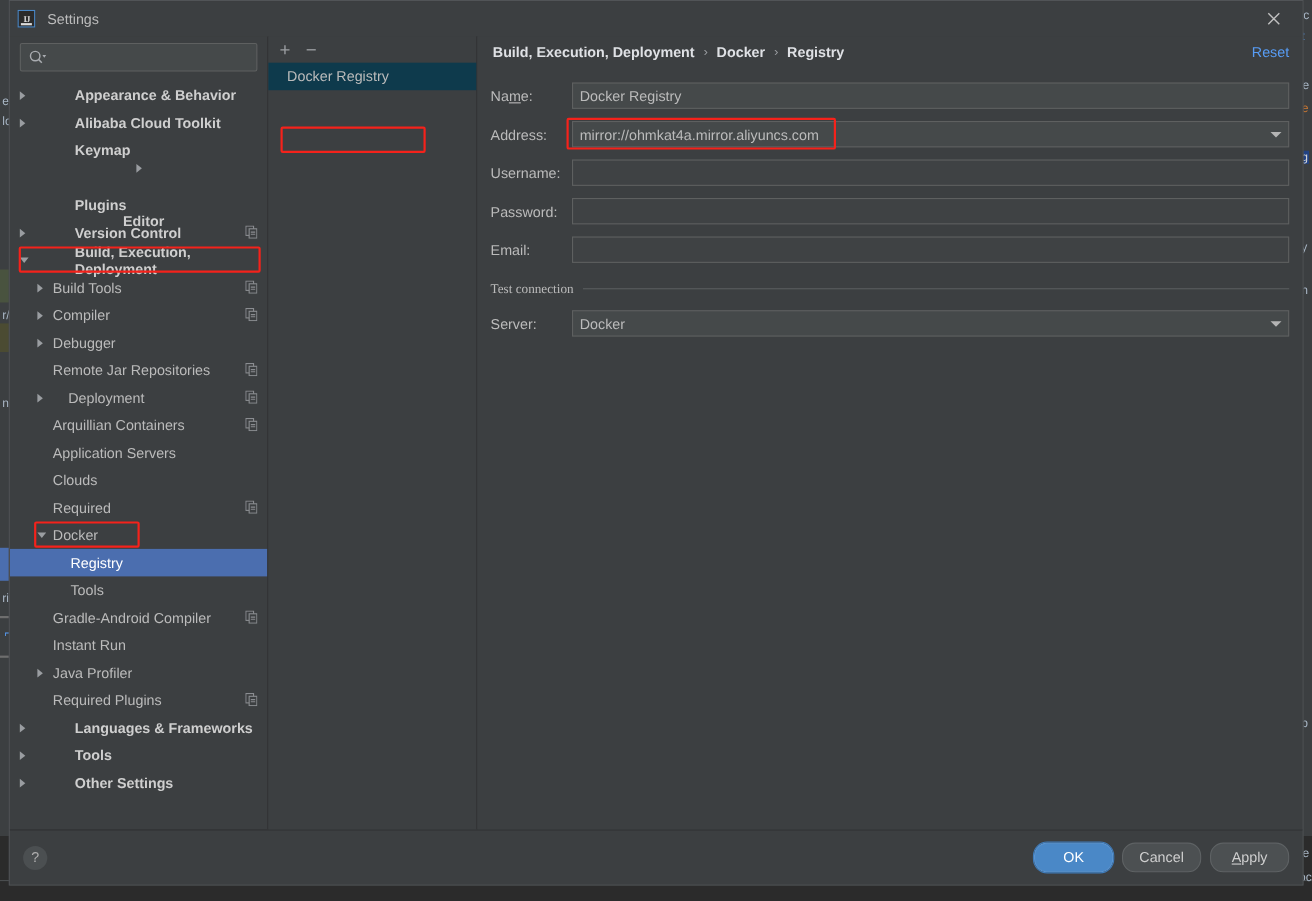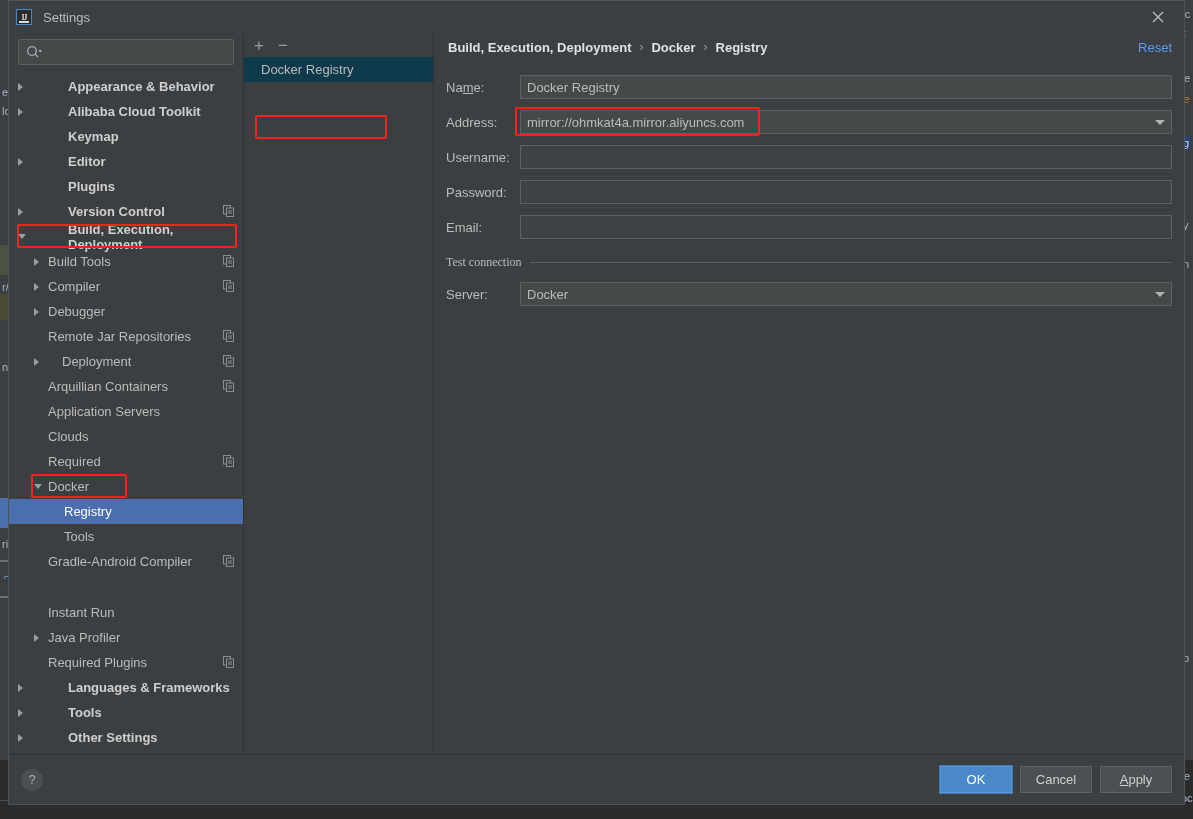--- a/index.html
+++ b/index.html
@@ -107,21 +107,21 @@
   #footer { height: 50px; background: #3c3f41; border-top: 1px solid #2f3133; display: flex; align-items: center; padding: 0 12px; flex: none; }
   #help-btn {
     width: 22px; height: 22px; border-radius: 50%; background: #4b4f51;
     display: flex; align-items: center; justify-content: center;
     font-size: 13px; color: #b0b0b0; cursor: default;
   }
   #btn-group { margin-left: auto; display: flex; gap: 8px; }
   .dlg-btn {
     min-width: 72px; height: 27px; padding: 0 12px; font-size: 13px;
     border: 1px solid #5e6264; background: #4c5052; color: #cfcfcf;
-    border-radius: 0; display: flex; align-items: center; justify-content: center; cursor: default;
+    border-radius: 12px; display: flex; align-items: center; justify-content: center; cursor: default;
   }
   .dlg-btn.primary { background: #4a88c7; border-color: #5a94d0; color: #ffffff; outline: 1px solid #3f7cbb; }
   .dlg-btn u { text-decoration: underline; }
 </style>
 </head>
 <body>
 
 <div id="ide-bg">
   <div class="bg-strip-left"></div>
   <div class="bg-strip-right"></div>
@@ -190,21 +190,21 @@
           <div class="tree-row bold" style="padding-left: 9px;">
             <span class="arrow-slot">
               <i class="arrow"></i>
             </span>
             <span>Alibaba Cloud Toolkit</span>
           </div>
           <div class="tree-row bold" style="padding-left: 9px;">
             <span class="arrow-slot"></span>
             <span>Keymap</span>
           </div>
-          <div class="tree-row bold" style="padding-left: 9px;">
+          <div class="tree-row bold" style="padding-left: 9px; flex-direction: column;">
             <span class="arrow-slot">
               <i class="arrow"></i>
             </span>
             <span>Editor</span>
           </div>
           <div class="tree-row bold" style="padding-left: 9px;">
             <span class="arrow-slot"></span>
             <span>Plugins</span>
           </div>
           <div class="tree-row bold" style="padding-left: 9px;">
@@ -316,21 +316,21 @@
           </div>
           <div class="tree-row" style="padding-left: 25px;">
             <span class="arrow-slot"></span>
             <span>Gradle-Android Compiler</span>
             <span class="copy-icon"><svg width="11" height="12" viewBox="0 0 11 12">
                 <rect x="0.5" y="0.5" width="7" height="8.5" fill="none" stroke="#8a8d91"></rect>
                 <rect x="3.5" y="3" width="7" height="8.5" fill="#3c3f41" stroke="#8a8d91"></rect>
                 <path d="M5 6h4 M5 8h4" stroke="#8a8d91"></path>
               </svg></span>
           </div>
-          <div class="tree-row" style="padding-left: 25px; margin-top: 26px;">
+          <div class="tree-row" style="padding-left: 25px;">
             <span class="arrow-slot"></span>
             <span>Instant Run</span>
           </div>
           <div class="tree-row" style="padding-left: 25px;">
             <span class="arrow-slot">
               <i class="arrow"></i>
             </span>
             <span>Java Profiler</span>
           </div>
           <div class="tree-row" style="padding-left: 25px;">

